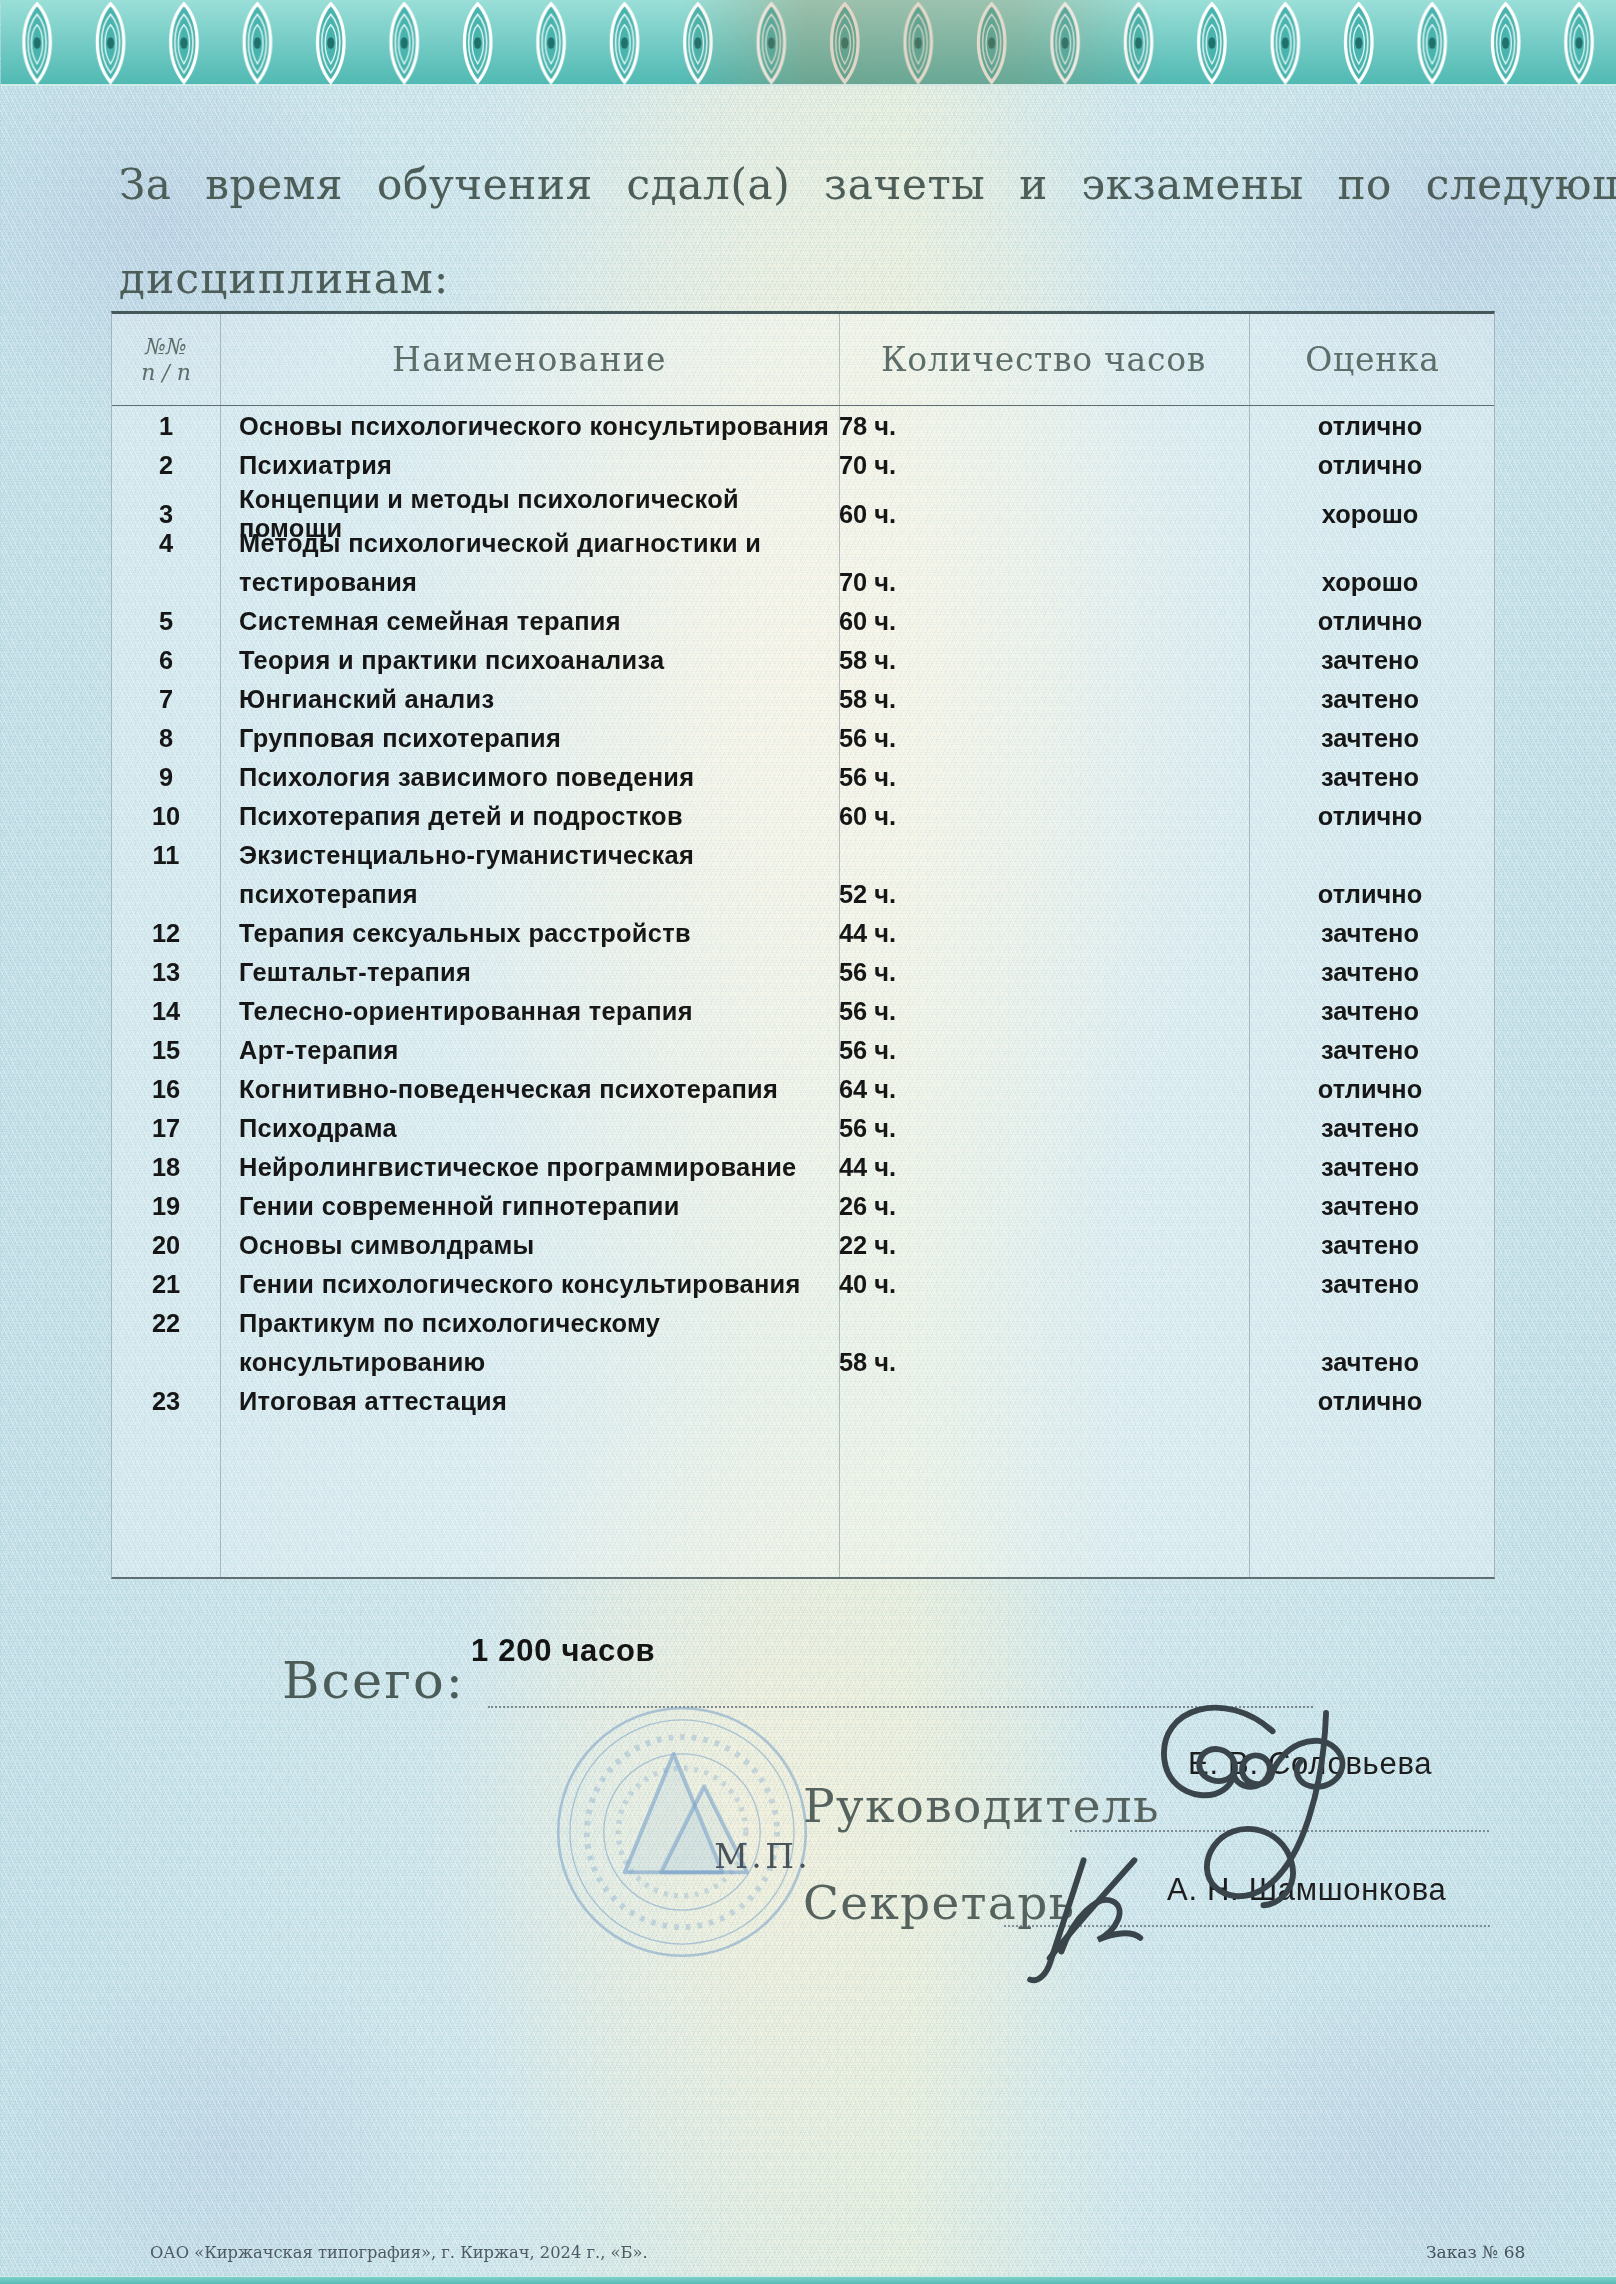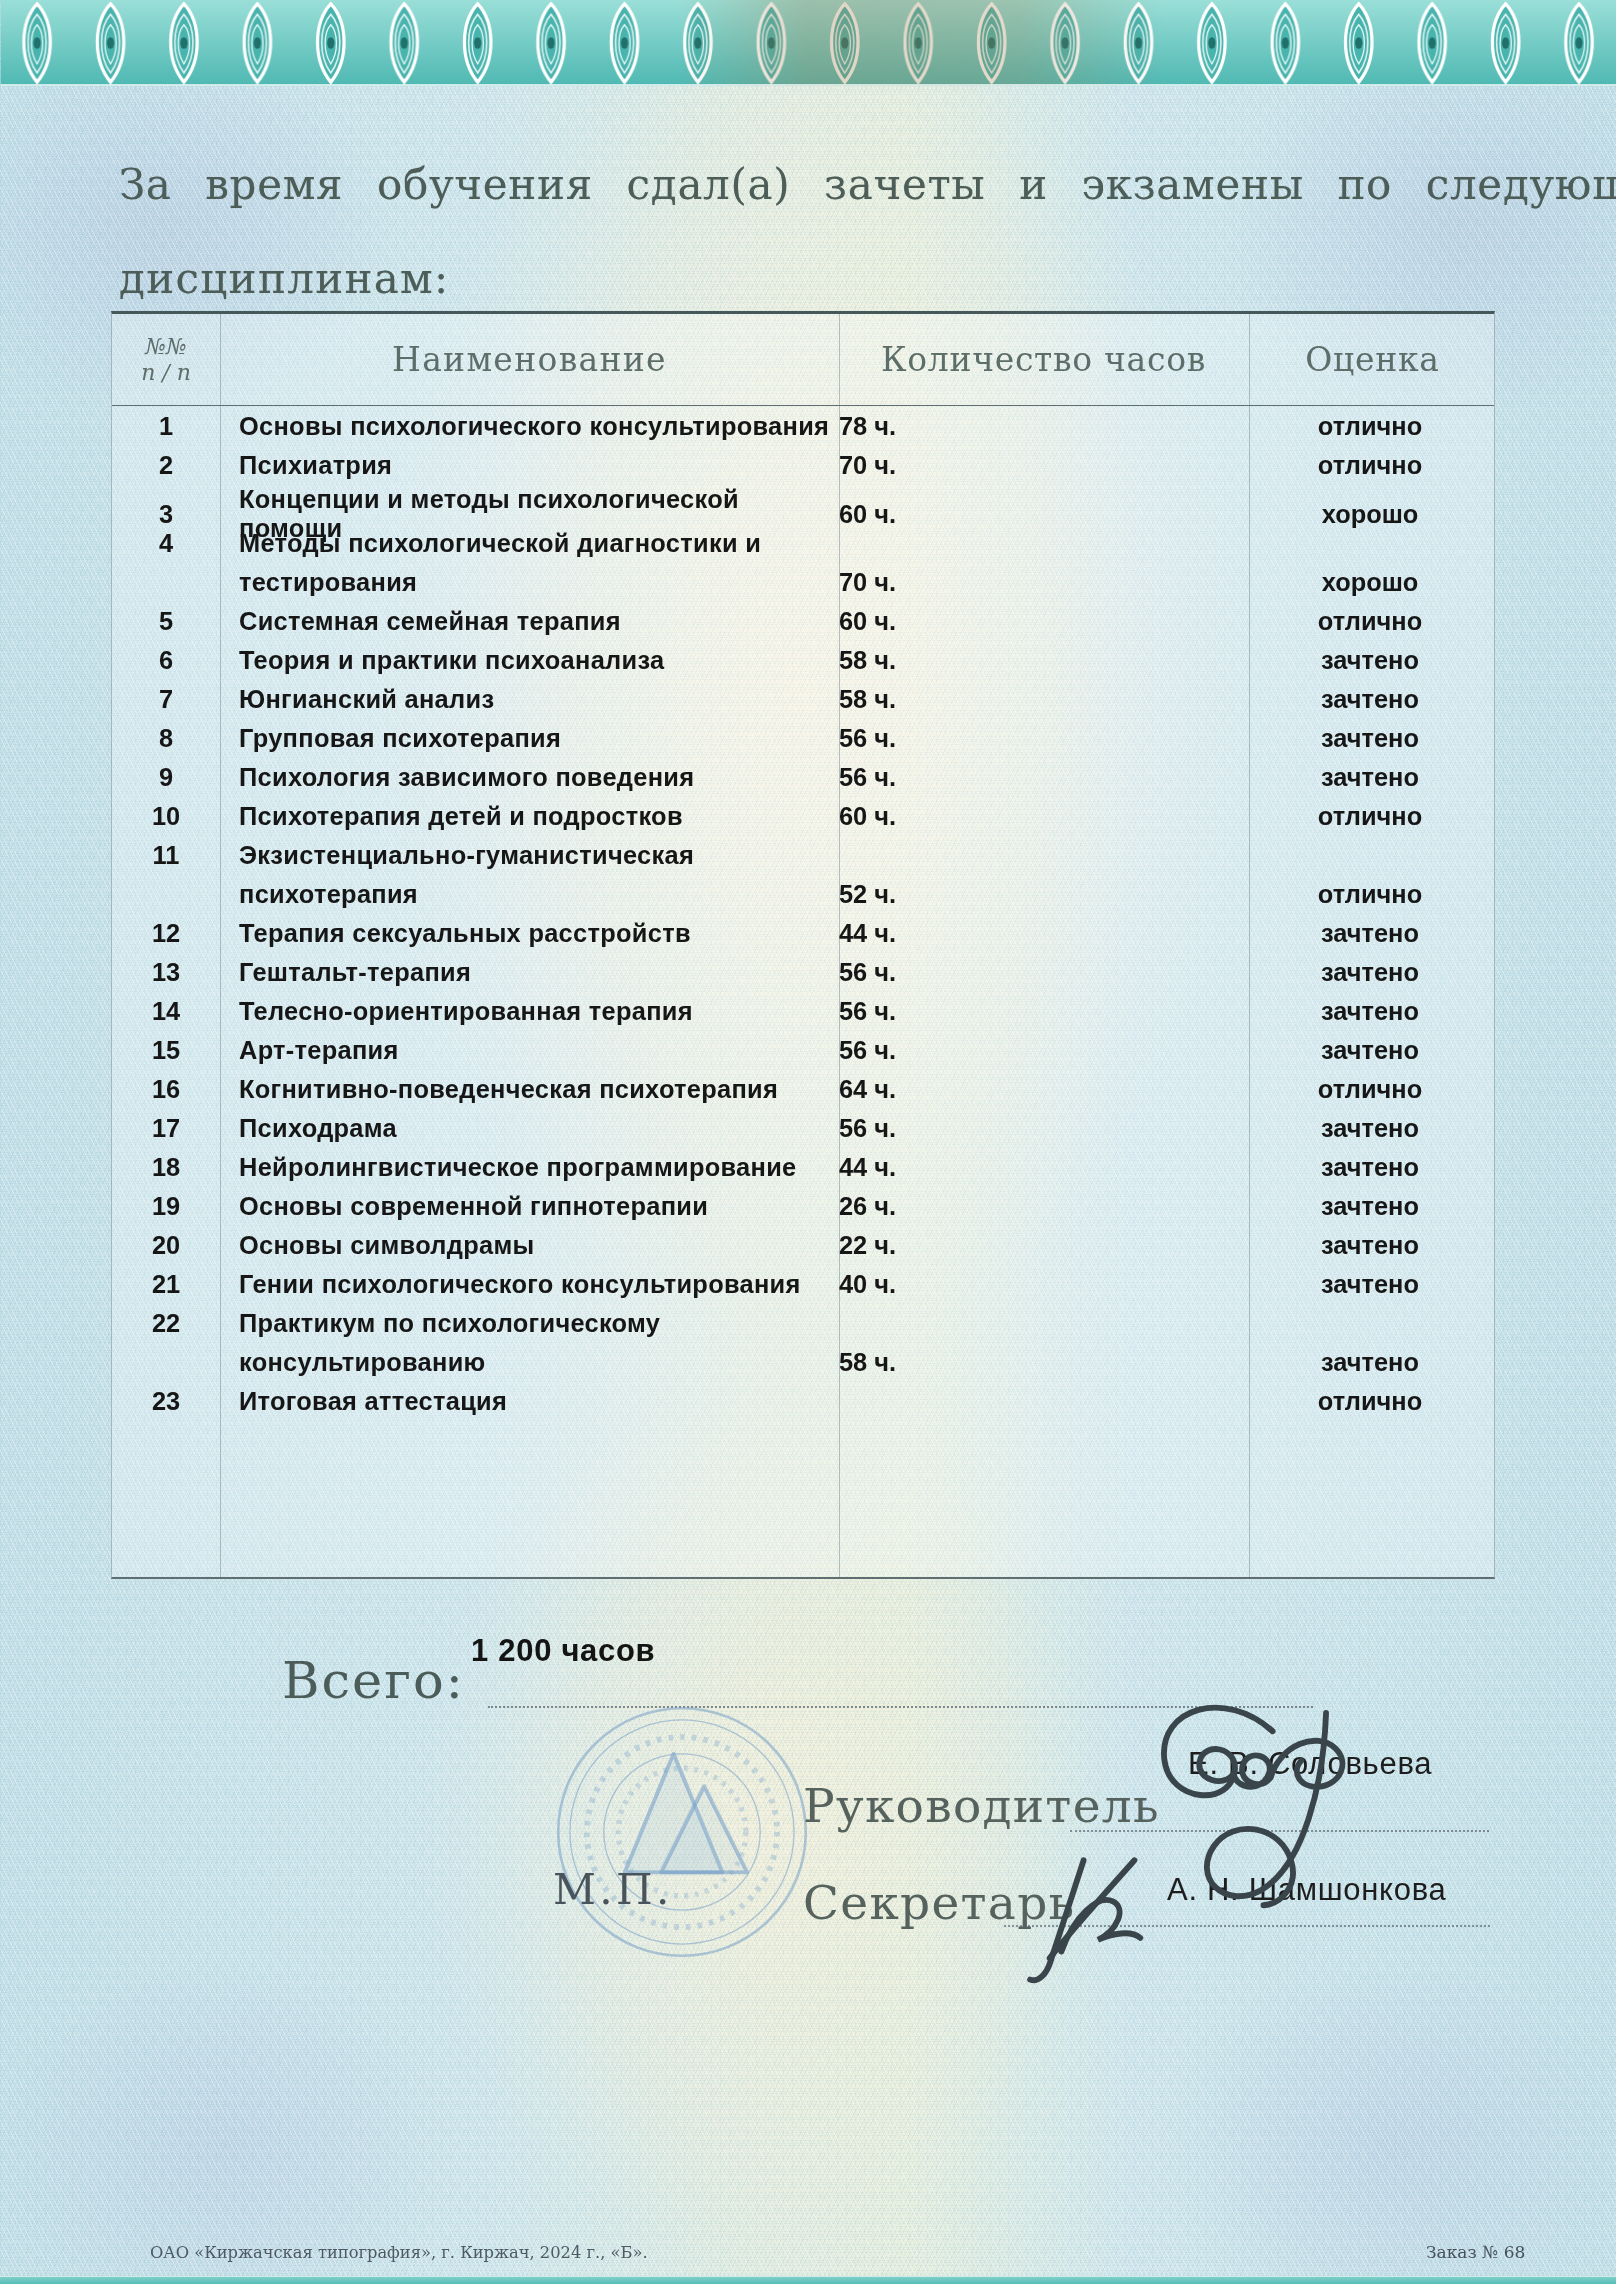--- a/index.html
+++ b/index.html
@@ -62,22 +62,22 @@
 
   
   .total-label { position:absolute; left:282px; top:1613px; font-family:"DejaVu Serif", serif;
     font-size:51px; color:#4c5c58; letter-spacing:2px;margin-top:38px; }
   .total-value { position:absolute; left:471px; top:1633px; font-size:31px; font-weight:bold; color:#141414; letter-spacing:0.7px; }
   .total-line { position:absolute; left:488px; top:1688px; width:825px; height:19.6px;
     border-bottom:2.6px dotted rgba(85,95,105,.7); }
 
   
   .stamp { position:absolute; left:553px; top:1703px; width:258px; height:258px; }
-  .stamp-mp { position:absolute; left:0; top:162px; width:258px; text-align:left;
-    font-family:"DejaVu Serif", serif; font-size:42px; color:#49535b; letter-spacing:3.3px; }
+  .stamp-mp { position:absolute; left:0; top:134px; width:258px; text-align:right;
+    font-family:"DejaVu Serif", serif; font-size:33px; color:#49535b; letter-spacing:3.3px; }
 
   
   .sig-role { position:absolute; font-family:"DejaVu Serif", serif; font-size:47px; color:#55625d; letter-spacing:1.3px; }
   .role-1 { left:803px; top:1778px; }
   .role-2 { left:803px; top:1875px; }
   .sig-name { position:absolute; font-size:31px; color:#1d1d1d; letter-spacing:0.7px; }
   .name-1 { left:1188px; top:1746px; }
   .name-2 { left:1167px; top:1872px; }
   .sig-line { position:absolute; height:13px; border-bottom:2px dotted rgba(85,95,105,.65); }
   .sline-1 { left:1070px; top:1819px; width:419px; }
@@ -261,21 +261,21 @@
           <div class="c-grade">зачтено</div>
         </div>
         <div class="line">
           <div class="c-num">18</div>
           <div class="c-name">Нейролингвистическое программирование</div>
           <div class="c-hours">44 ч.</div>
           <div class="c-grade">зачтено</div>
         </div>
         <div class="line">
           <div class="c-num">19</div>
-          <div class="c-name">Основы современной гипнотерапии</div>
+          <div class="c-name">Гении современной гипнотерапии</div>
           <div class="c-hours">26 ч.</div>
           <div class="c-grade">зачтено</div>
         </div>
         <div class="line">
           <div class="c-num">20</div>
           <div class="c-name">Основы символдрамы</div>
           <div class="c-hours">22 ч.</div>
           <div class="c-grade">зачтено</div>
         </div>
         <div class="line">

